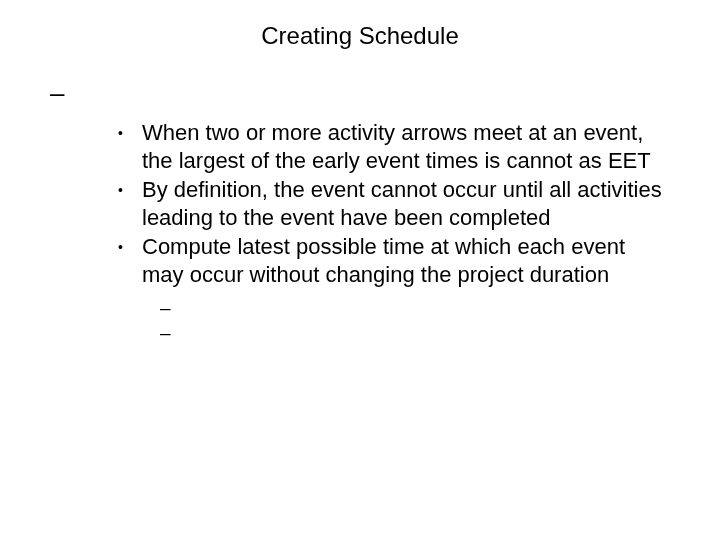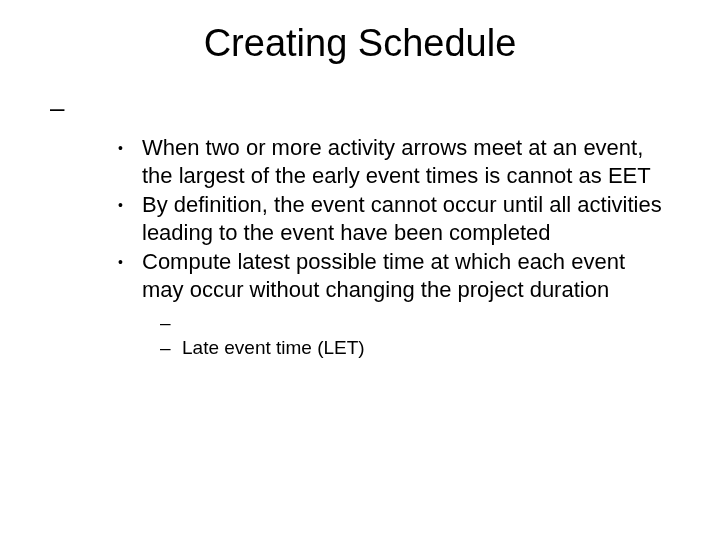--- a/index.html
+++ b/index.html
@@ -12,21 +12,21 @@
     color: #000000;
   }
   .slide {
     width: 720px;
     height: 540px;
     position: relative;
     box-sizing: border-box;
   }
   .title {
     text-align: center;
-    font-size: 38px;
+    font-size: 24px;
     font-weight: 400;
     padding-top: 22px;
   }
   .content {
     padding: 28px 50px 0 50px;
   }
   .level1-item {
     display: flex;
     align-items: baseline;
     font-size: 26px;
@@ -97,18 +97,17 @@
         <span>Compute latest possible time at which each event may occur without changing the project duration</span>
       </li>
     </ul>
 
     <ul class="level3">
       <li>
         <span class="level3-dash">–</span>
       </li>
       <li>
         <span class="level3-dash">–</span>
-        <span>Late event time (LET)</span>
       </li>
     </ul>
 
   </div>
 </div>
 
 </body></html>

